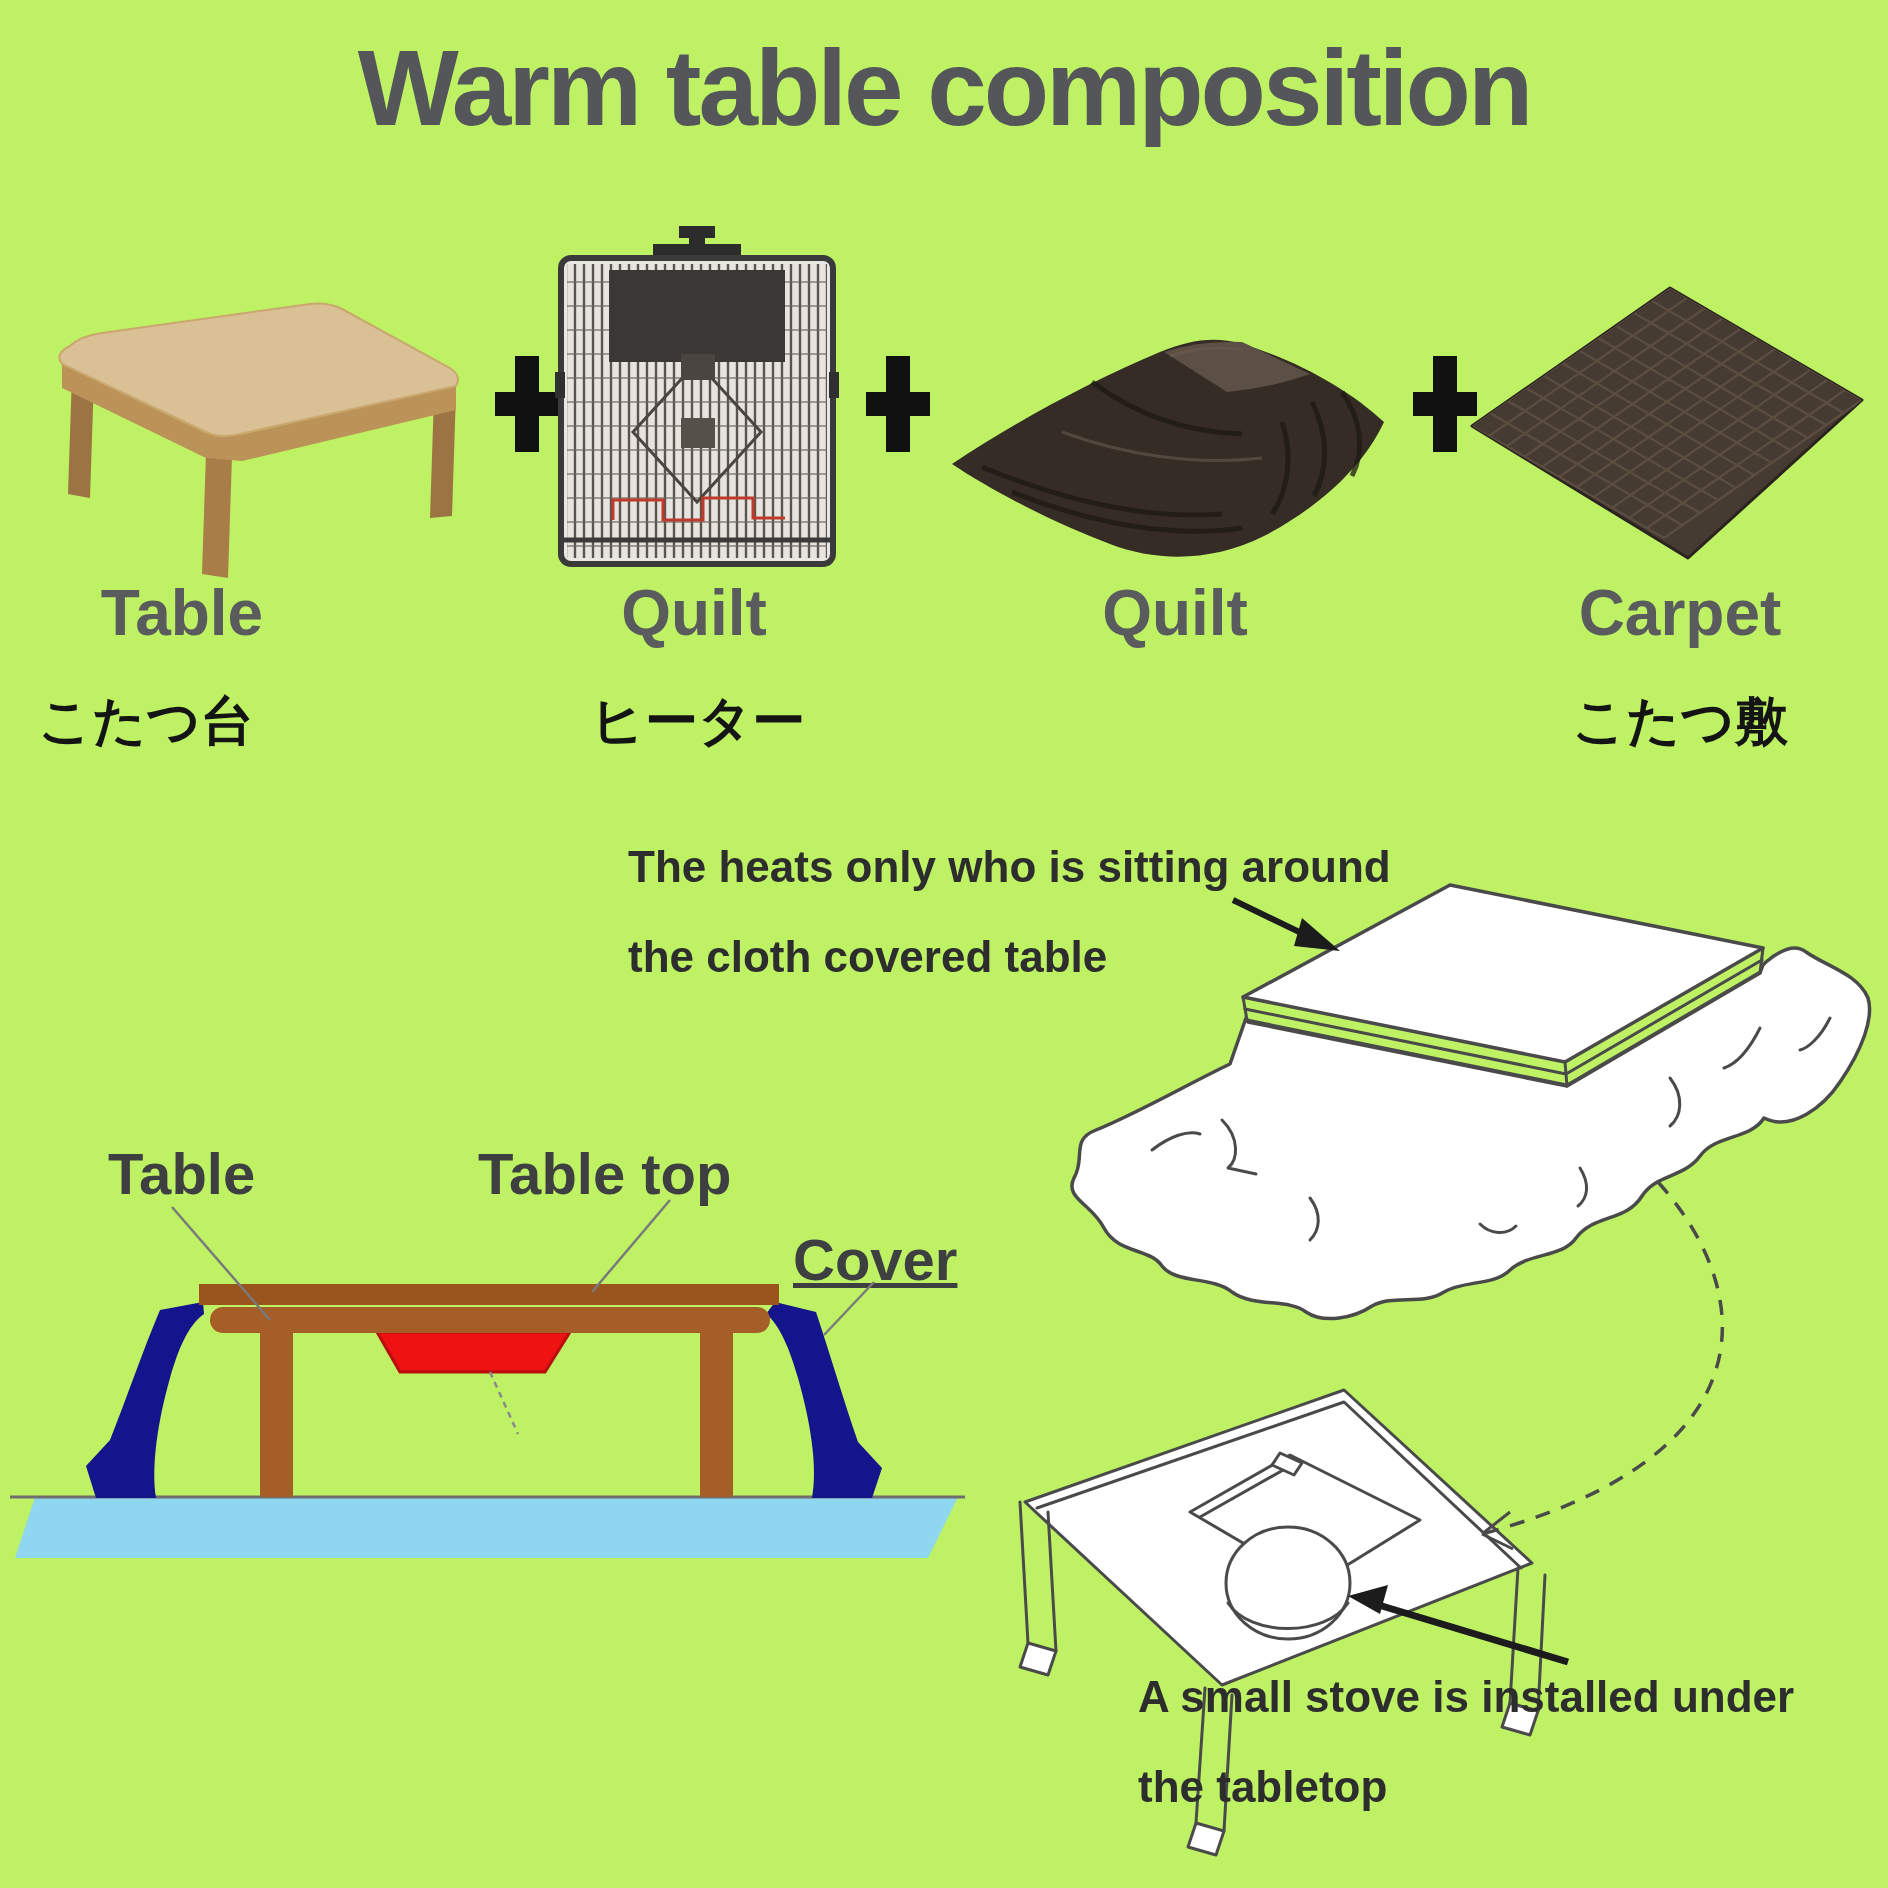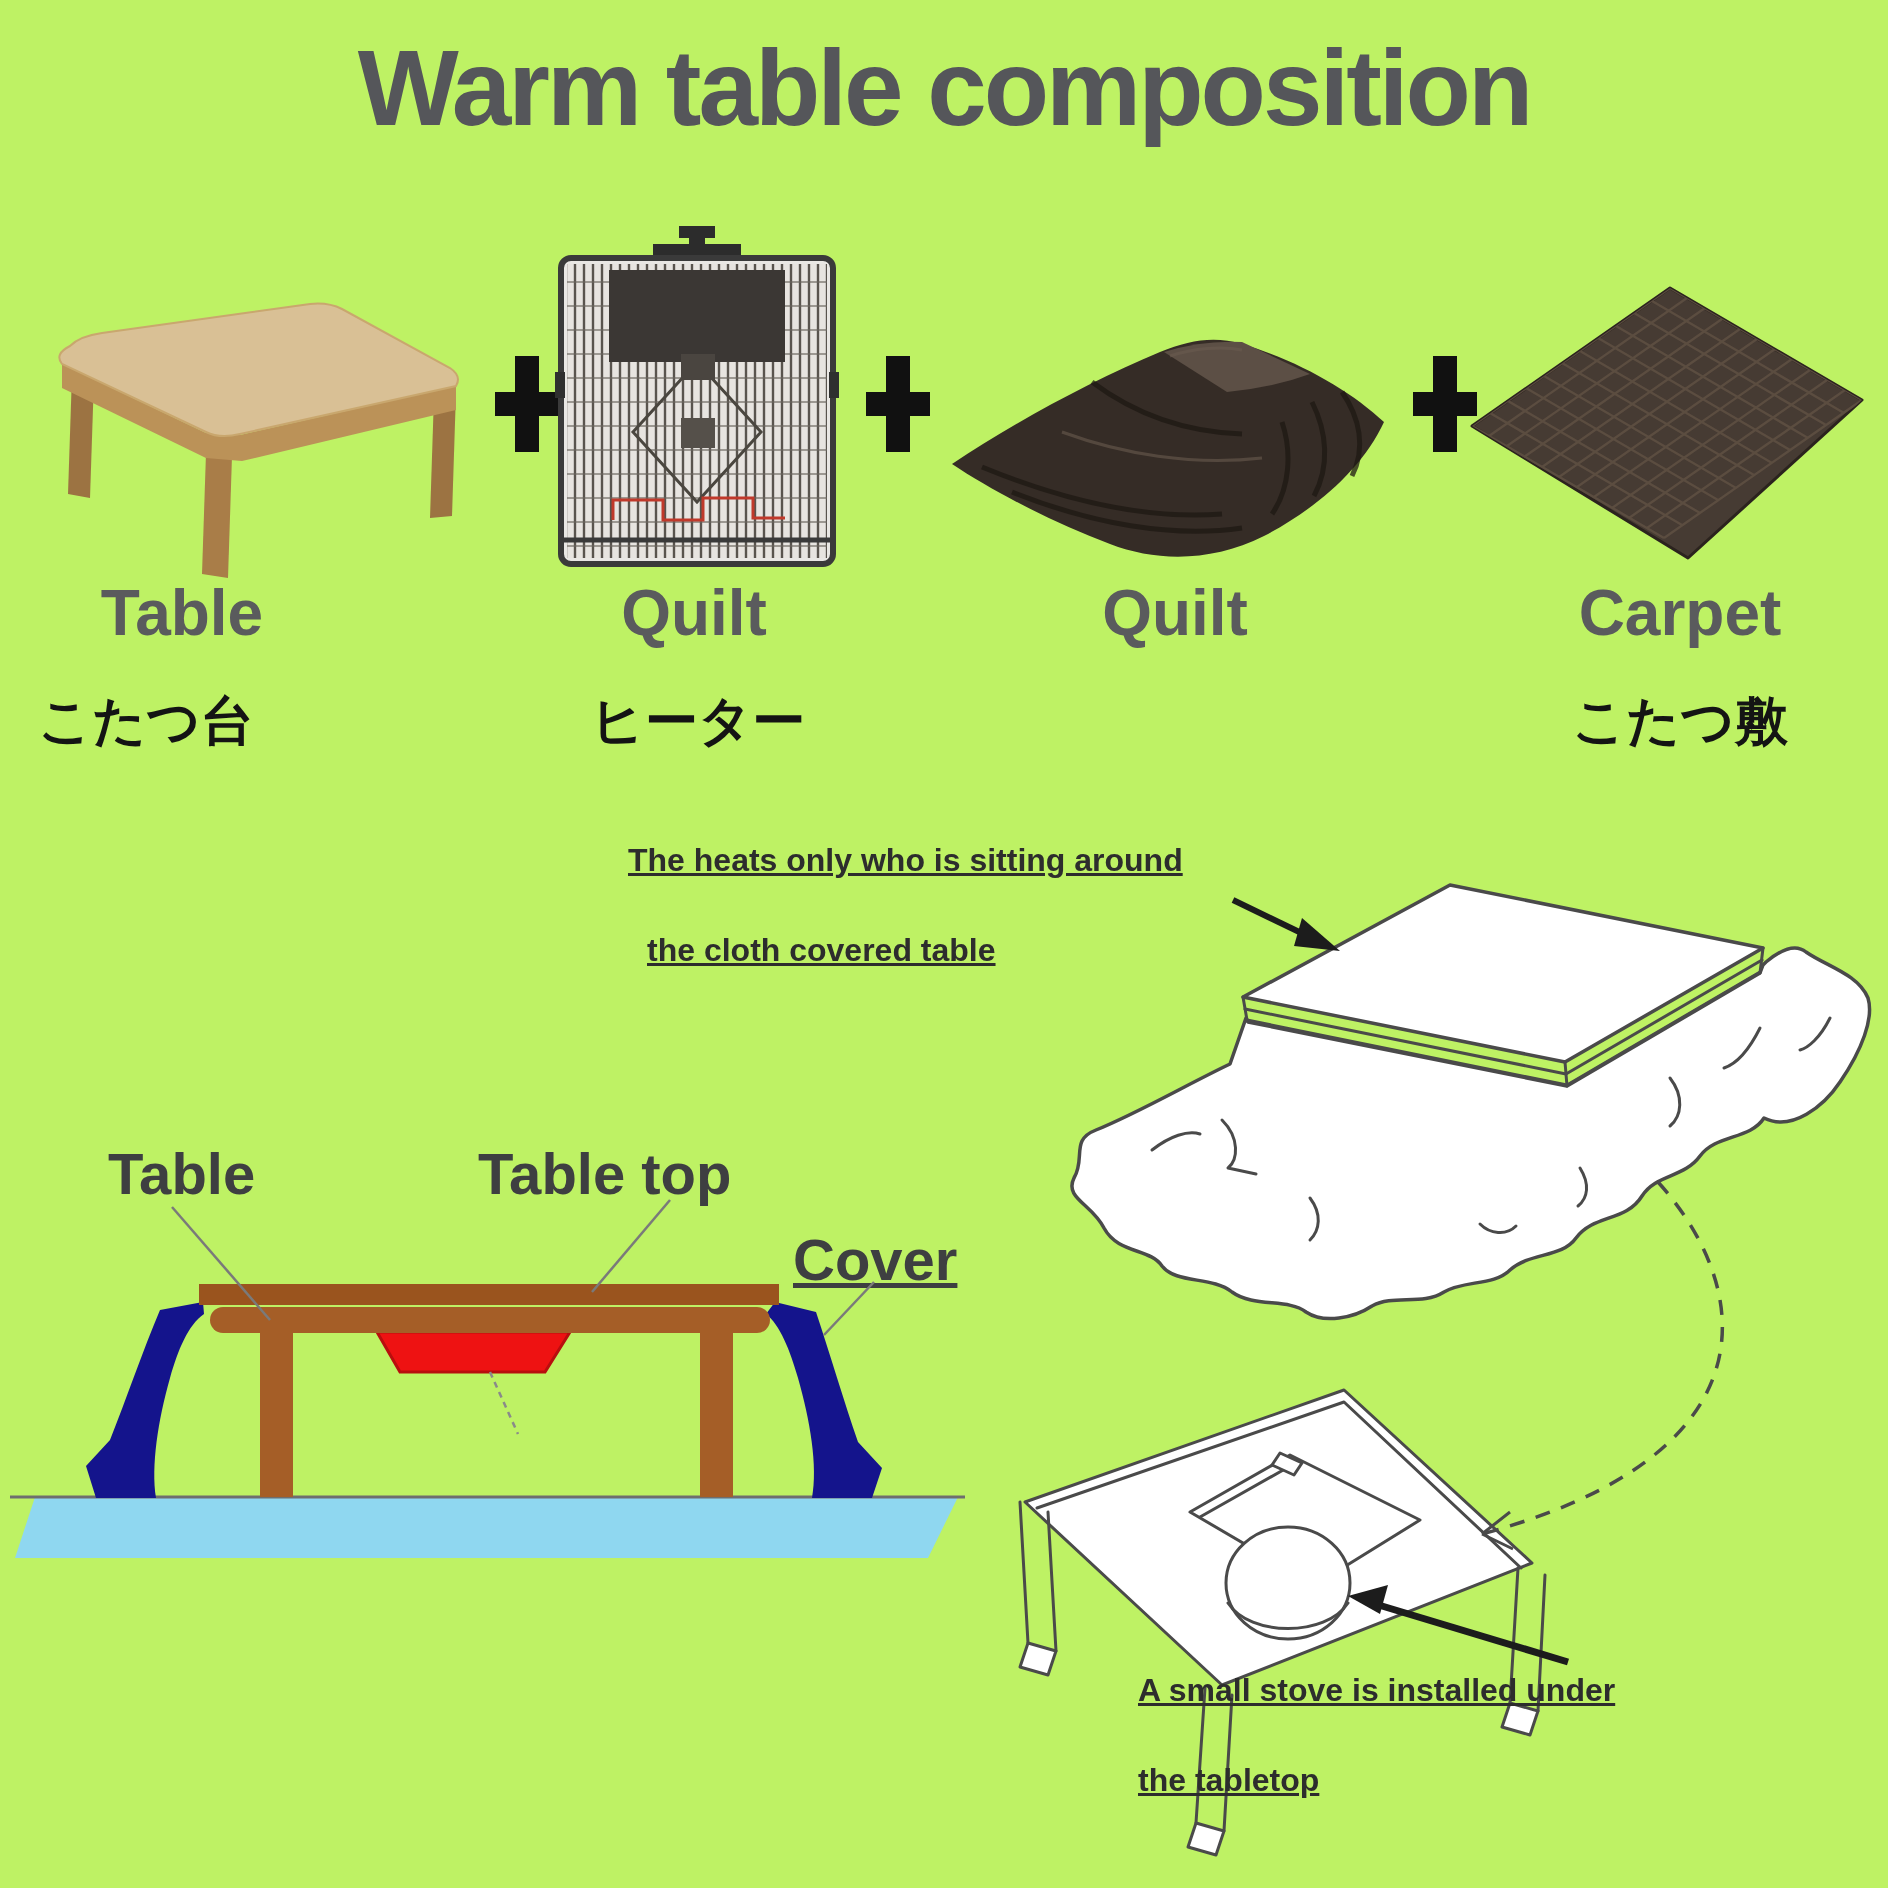--- a/index.html
+++ b/index.html
@@ -22,21 +22,21 @@
   }
   .plus { width:64px; height:96px; }
   .plus::before {
     content:""; position:absolute; left:50%; top:0; width:24px; height:100%;
     margin-left:-12px; background:#111111;
   }
   .plus::after {
     content:""; position:absolute; top:50%; left:0; width:100%; height:24px;
     margin-top:-12px; background:#111111;
   }
-  .note { font-size:32px; font-weight:600; color:#2d2d2d; white-space:nowrap;text-decoration:underline; }
+  .note { font-size:44px; font-weight:600; color:#2d2d2d; white-space:nowrap; }
   .cs-label { font-size:58px; font-weight:600; color:#3e3f41; white-space:nowrap; }
   svg { display:block; }
   .overlay { left:0; top:0; pointer-events:none; }
 </style>
 </head>
 <body>
 
 <div id="canvas">
 
   <div id="title" class="abs">Warm table composition</div>
@@ -132,21 +132,21 @@
   <div class="abs prod-label" style="left:12px;">Table</div>
   <div class="abs prod-label" style="left:524px;">Quilt</div>
   <div class="abs prod-label" style="left:1005px;">Quilt</div>
   <div class="abs prod-label" style="left:1510px;">Carpet</div>
 
   <div class="abs prod-label-ja" style="left:-64px;">こたつ台</div>
   <div class="abs prod-label-ja" style="left:488px;">ヒーター</div>
   <div class="abs prod-label-ja" style="left:1470px;">こたつ敷</div>
 
   <div class="abs note" style="left:628px; top:842px;">The heats only who is sitting around</div>
-  <div class="abs note" style="left:628px; top:932px;margin-left:19px;">the cloth covered table</div>
+  <div class="abs note" style="left:628px; top:932px;">the cloth covered table</div>
 
   <svg class="abs" style="left:1060px; top:868px;" width="820" height="475" viewBox="0 0 820 475">
     <g stroke="#4a4a4a" stroke-width="3.5" stroke-linejoin="round" stroke-linecap="round">
       <path d="M 186 150 L 170 196 C 128 216, 76 246, 36 262 C 10 272, 26 290, 14 310 C 4 330, 32 336, 44 360 C 58 386, 90 380, 102 398 C 116 416, 152 408, 172 424 C 194 440, 228 430, 246 444 C 264 456, 294 450, 312 438 C 334 426, 362 438, 384 424 C 404 412, 434 418, 450 402 C 470 384, 502 390, 516 370 C 534 346, 566 354, 582 328 C 596 306, 624 310, 640 288 C 656 266, 690 272, 704 250 C 732 264, 764 238, 780 214 C 802 182, 814 150, 808 130 C 798 106, 766 98, 746 84 C 734 74, 718 84, 706 94 L 703 97 L 700 105 L 507 218 L 188 154 Z" fill="#ffffff"></path>
       <g fill="none" stroke-width="3">
         <path d="M 92 282 C 110 268, 128 262, 140 266"></path>
         <path d="M 162 252 C 180 270, 178 292, 168 300 L 196 306"></path>
         <path d="M 250 330 C 262 346, 260 362, 250 372"></path>
         <path d="M 420 356 C 430 366, 446 368, 456 358"></path>
         <path d="M 520 300 C 530 316, 528 330, 518 338"></path>

